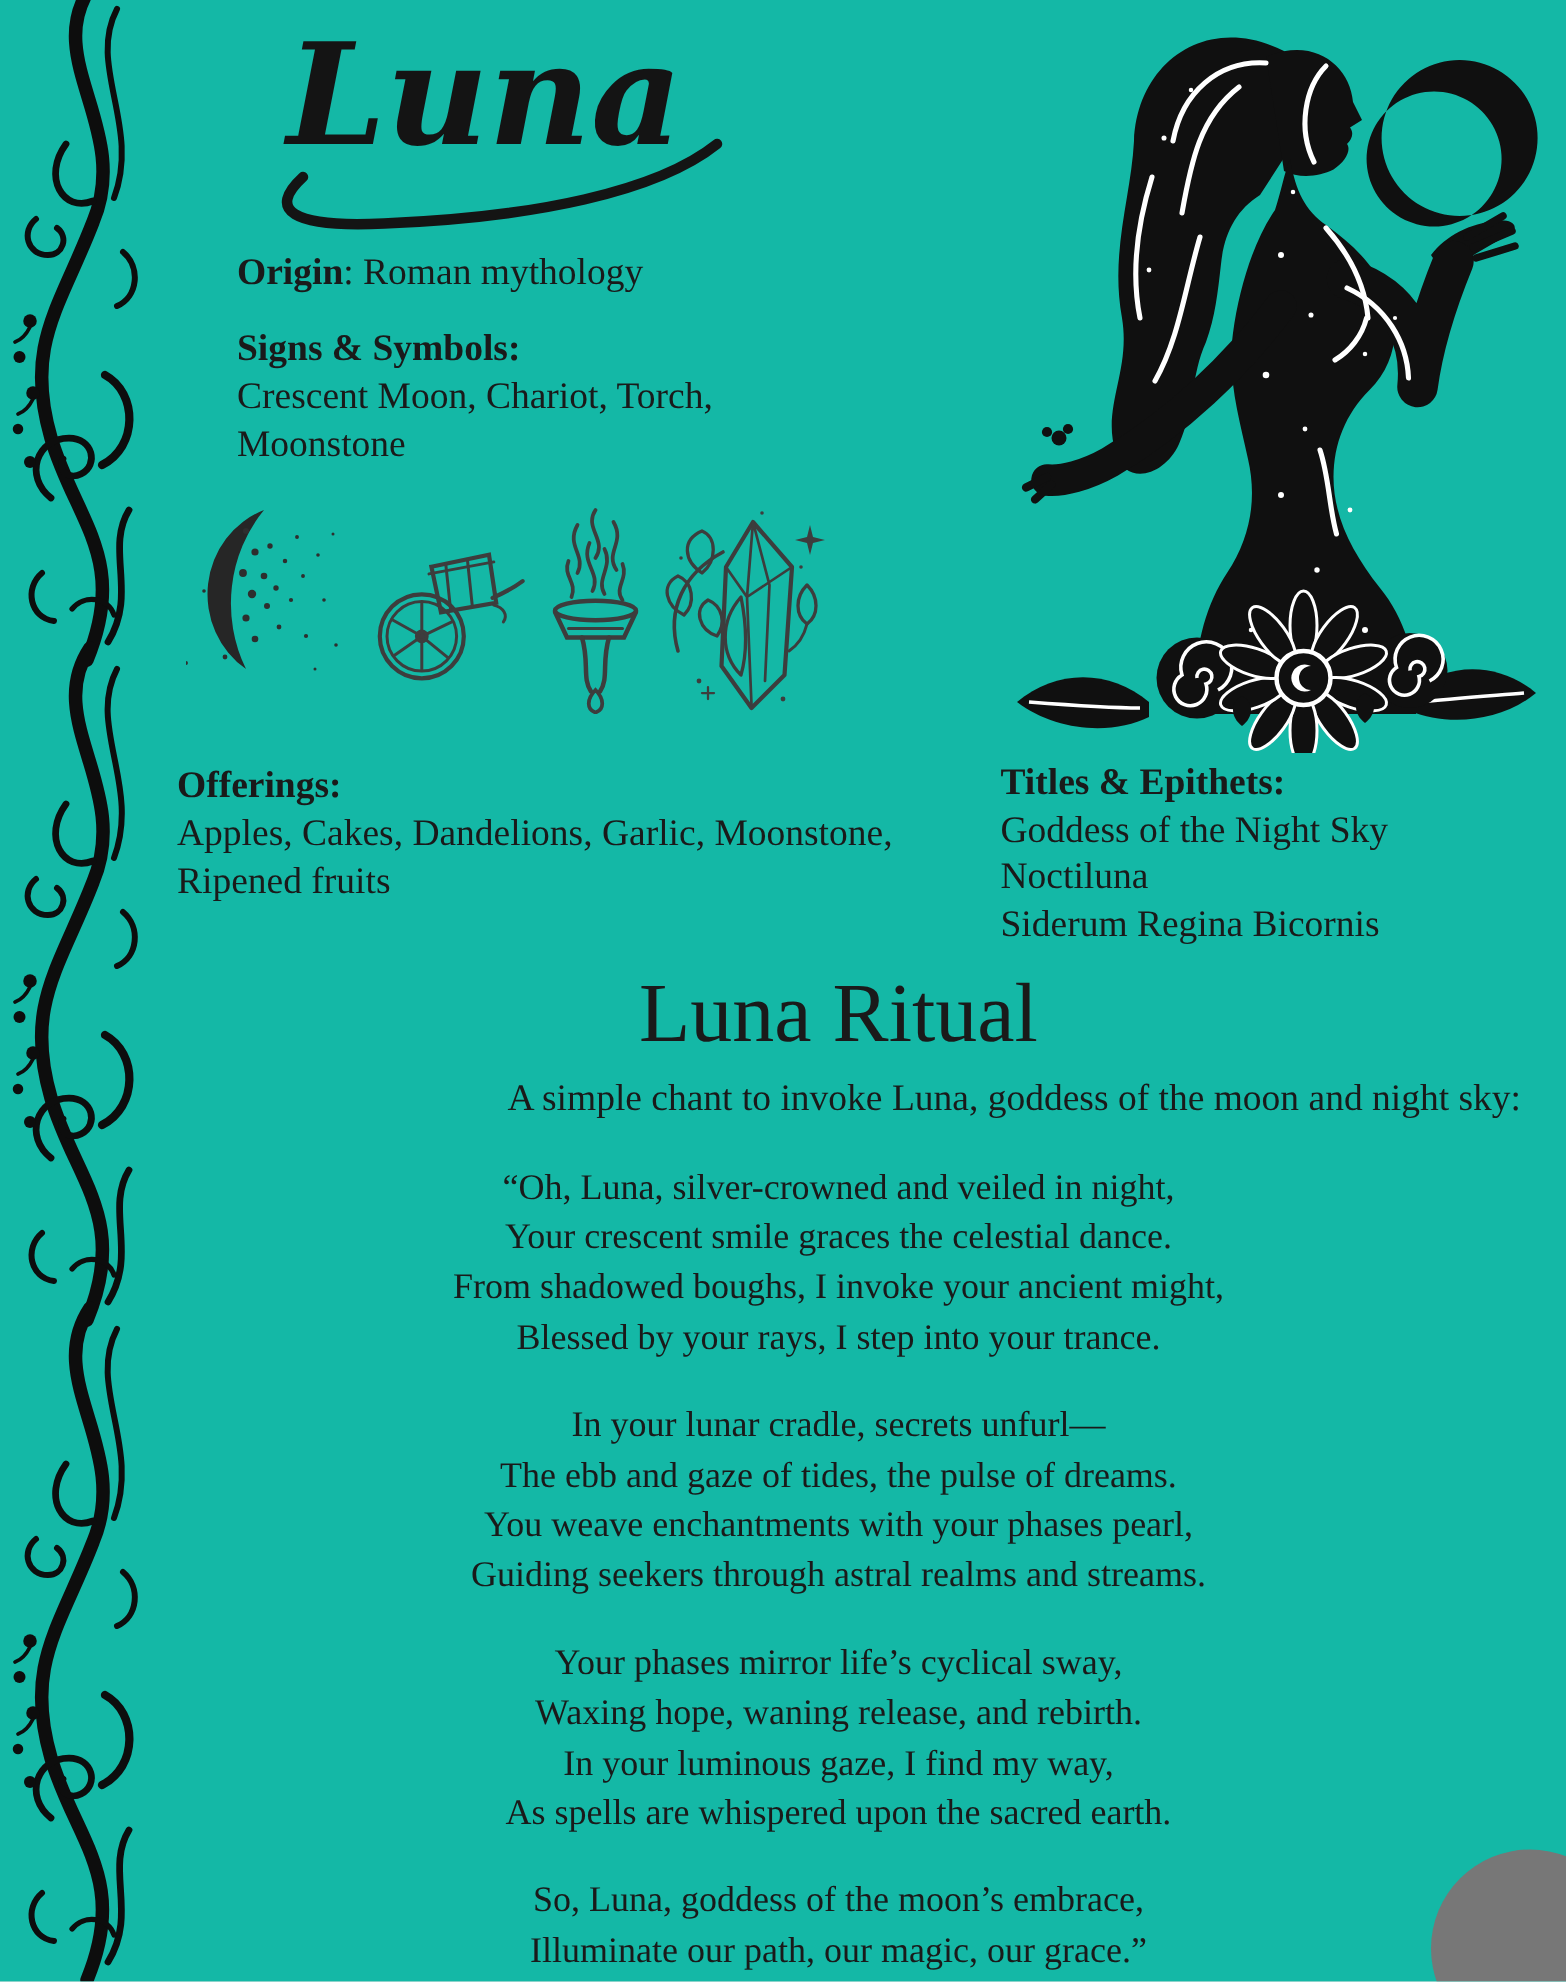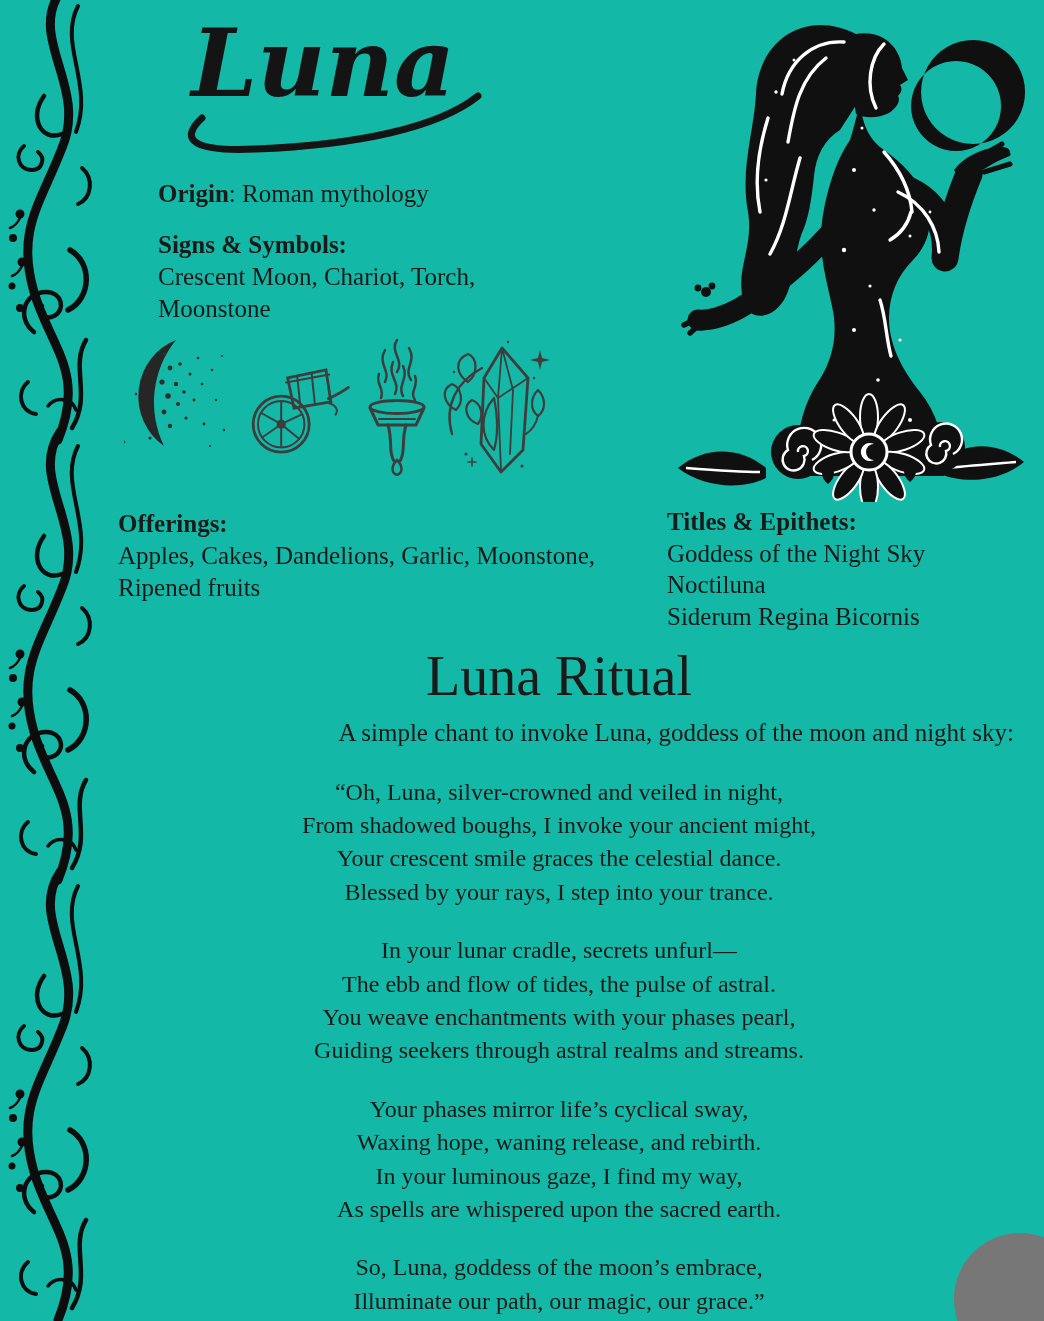--- a/index.html
+++ b/index.html
@@ -4,21 +4,21 @@
 <style>
   html,body{margin:0;padding:0;background:#e8e8e8;}
   .page{
     position:relative;width:1044px;height:1321px;background:#14b8a6;
     color:#1a1a1a;font-family:"Liberation Serif",serif;overflow:hidden;
   }
   svg{display:block;}
   .border-svg{position:absolute;left:0;top:0;}
   .script-title{position:absolute;left:138px;top:-4px;}
   .info-block{position:absolute;left:158px;top:166px;font-size:25px;line-height:32px;}
-  .origin-row{margin:12px 0 19px 0;}
+  .origin-row{margin:0 0 19px 0;}
   .label{font-weight:bold;}
   .icon{position:absolute;}
   .icon-moon{left:124px;top:334px;}
   .icon-chariot{left:246px;top:350px;}
   .icon-torch{left:357px;top:334px;}
   .icon-crystal{left:438px;top:338px;}
   .offerings-block{position:absolute;left:118px;top:508px;font-size:25px;line-height:32px;}
   .goddess{position:absolute;left:648px;top:0;}
   .titles-block{position:absolute;left:667px;top:506px;font-size:25px;line-height:31.5px;}
   .ritual{position:absolute;left:104px;top:646px;width:910px;text-align:center;}
@@ -256,27 +256,27 @@
     <div>Goddess of the Night Sky</div>
     <div>Noctiluna</div>
     <div>Siderum Regina Bicornis</div>
   </div>
 
   <div class="ritual">
     <h1 class="ritual-heading">Luna Ritual</h1>
     <p class="ritual-intro">A simple chant to invoke Luna, goddess of the moon and night sky:</p>
     <p class="stanza">
       <span style="display:block">“Oh, Luna, silver-crowned and veiled in night,</span>
+      <span style="display:block">Your crescent smile graces the celestial dance.</span>
       <span style="display:block">From shadowed boughs, I invoke your ancient might,</span>
-      <span style="display:block">Your crescent smile graces the celestial dance.</span>
       <span style="display:block">Blessed by your rays, I step into your trance.</span>
     </p>
     <p class="stanza">
       <span style="display:block">In your lunar cradle, secrets unfurl—</span>
-      <span style="display:block">The ebb and flow of tides, the pulse of astral.</span>
+      <span style="display:block">The ebb and gaze of tides, the pulse of dreams.</span>
       <span style="display:block">You weave enchantments with your phases pearl,</span>
       <span style="display:block">Guiding seekers through astral realms and streams.</span>
     </p>
     <p class="stanza">
       <span style="display:block">Your phases mirror life’s cyclical sway,</span>
       <span style="display:block">Waxing hope, waning release, and rebirth.</span>
       <span style="display:block">In your luminous gaze, I find my way,</span>
       <span style="display:block">As spells are whispered upon the sacred earth.</span>
     </p>
     <p class="stanza">

